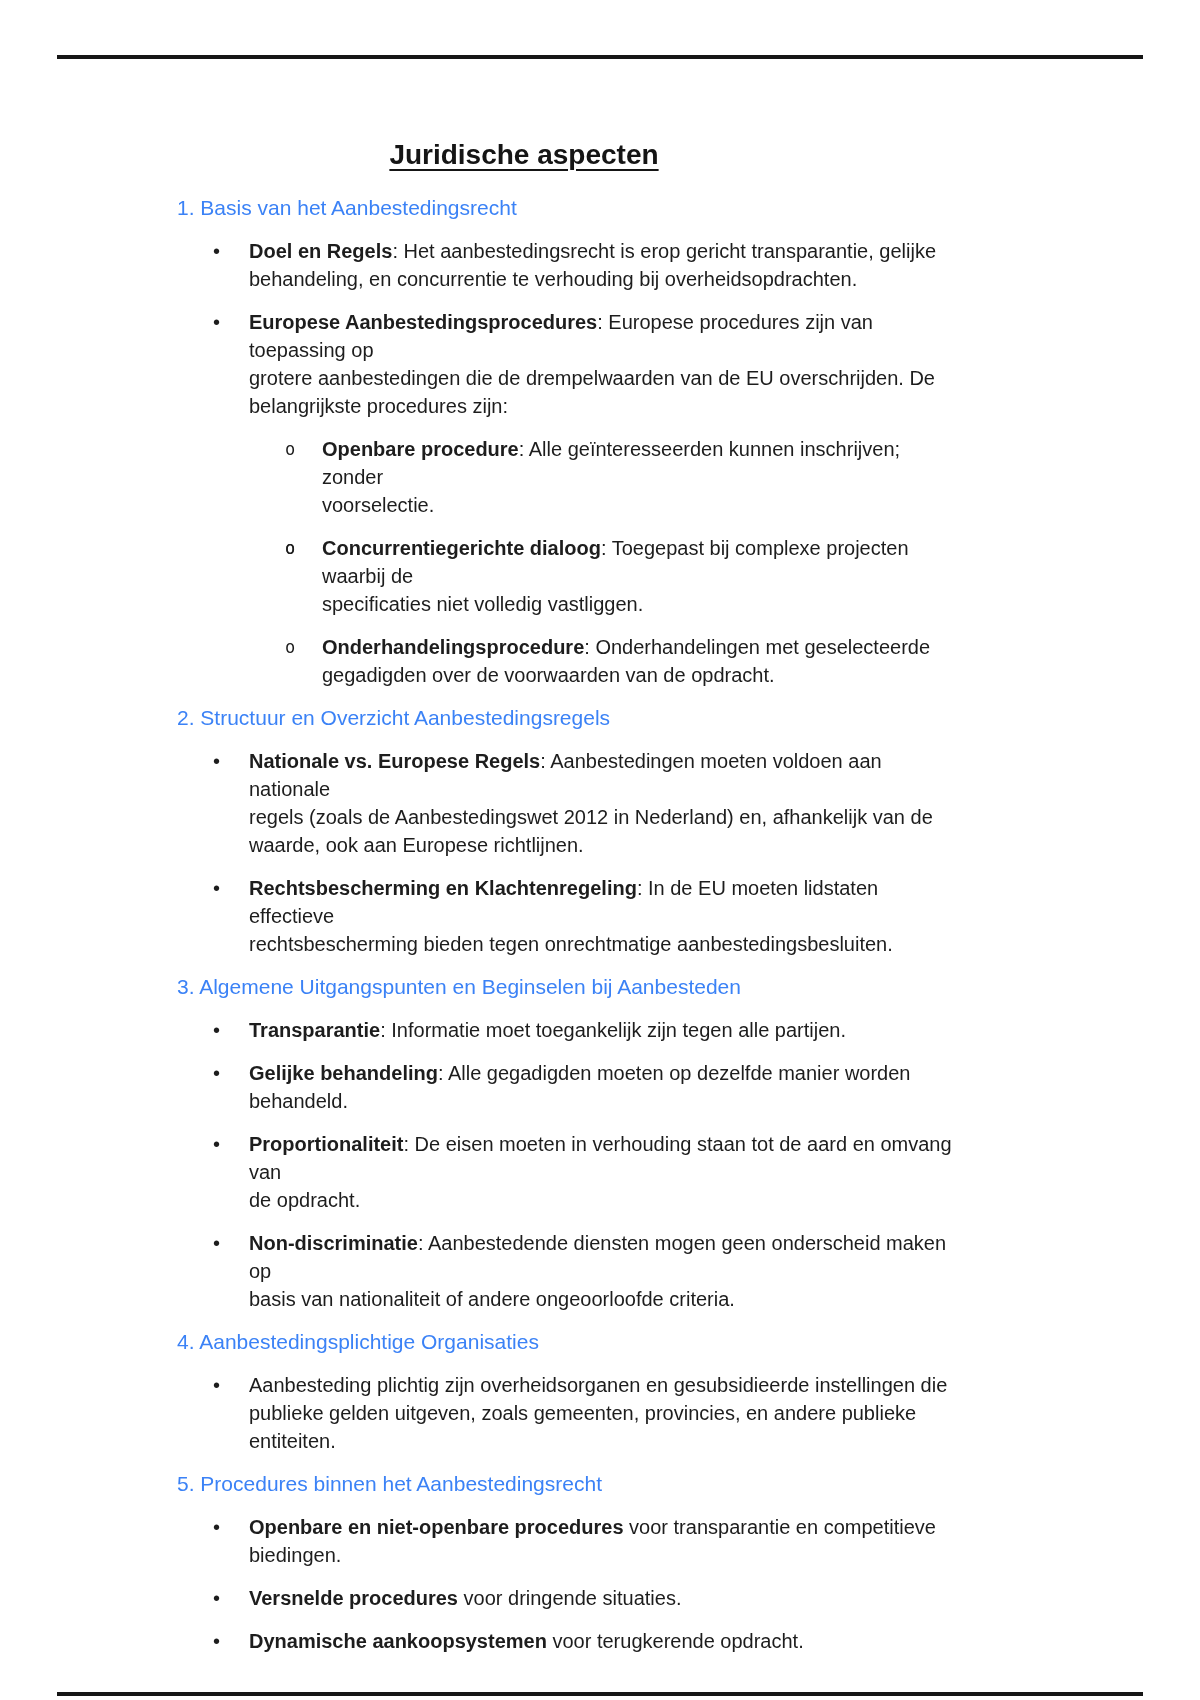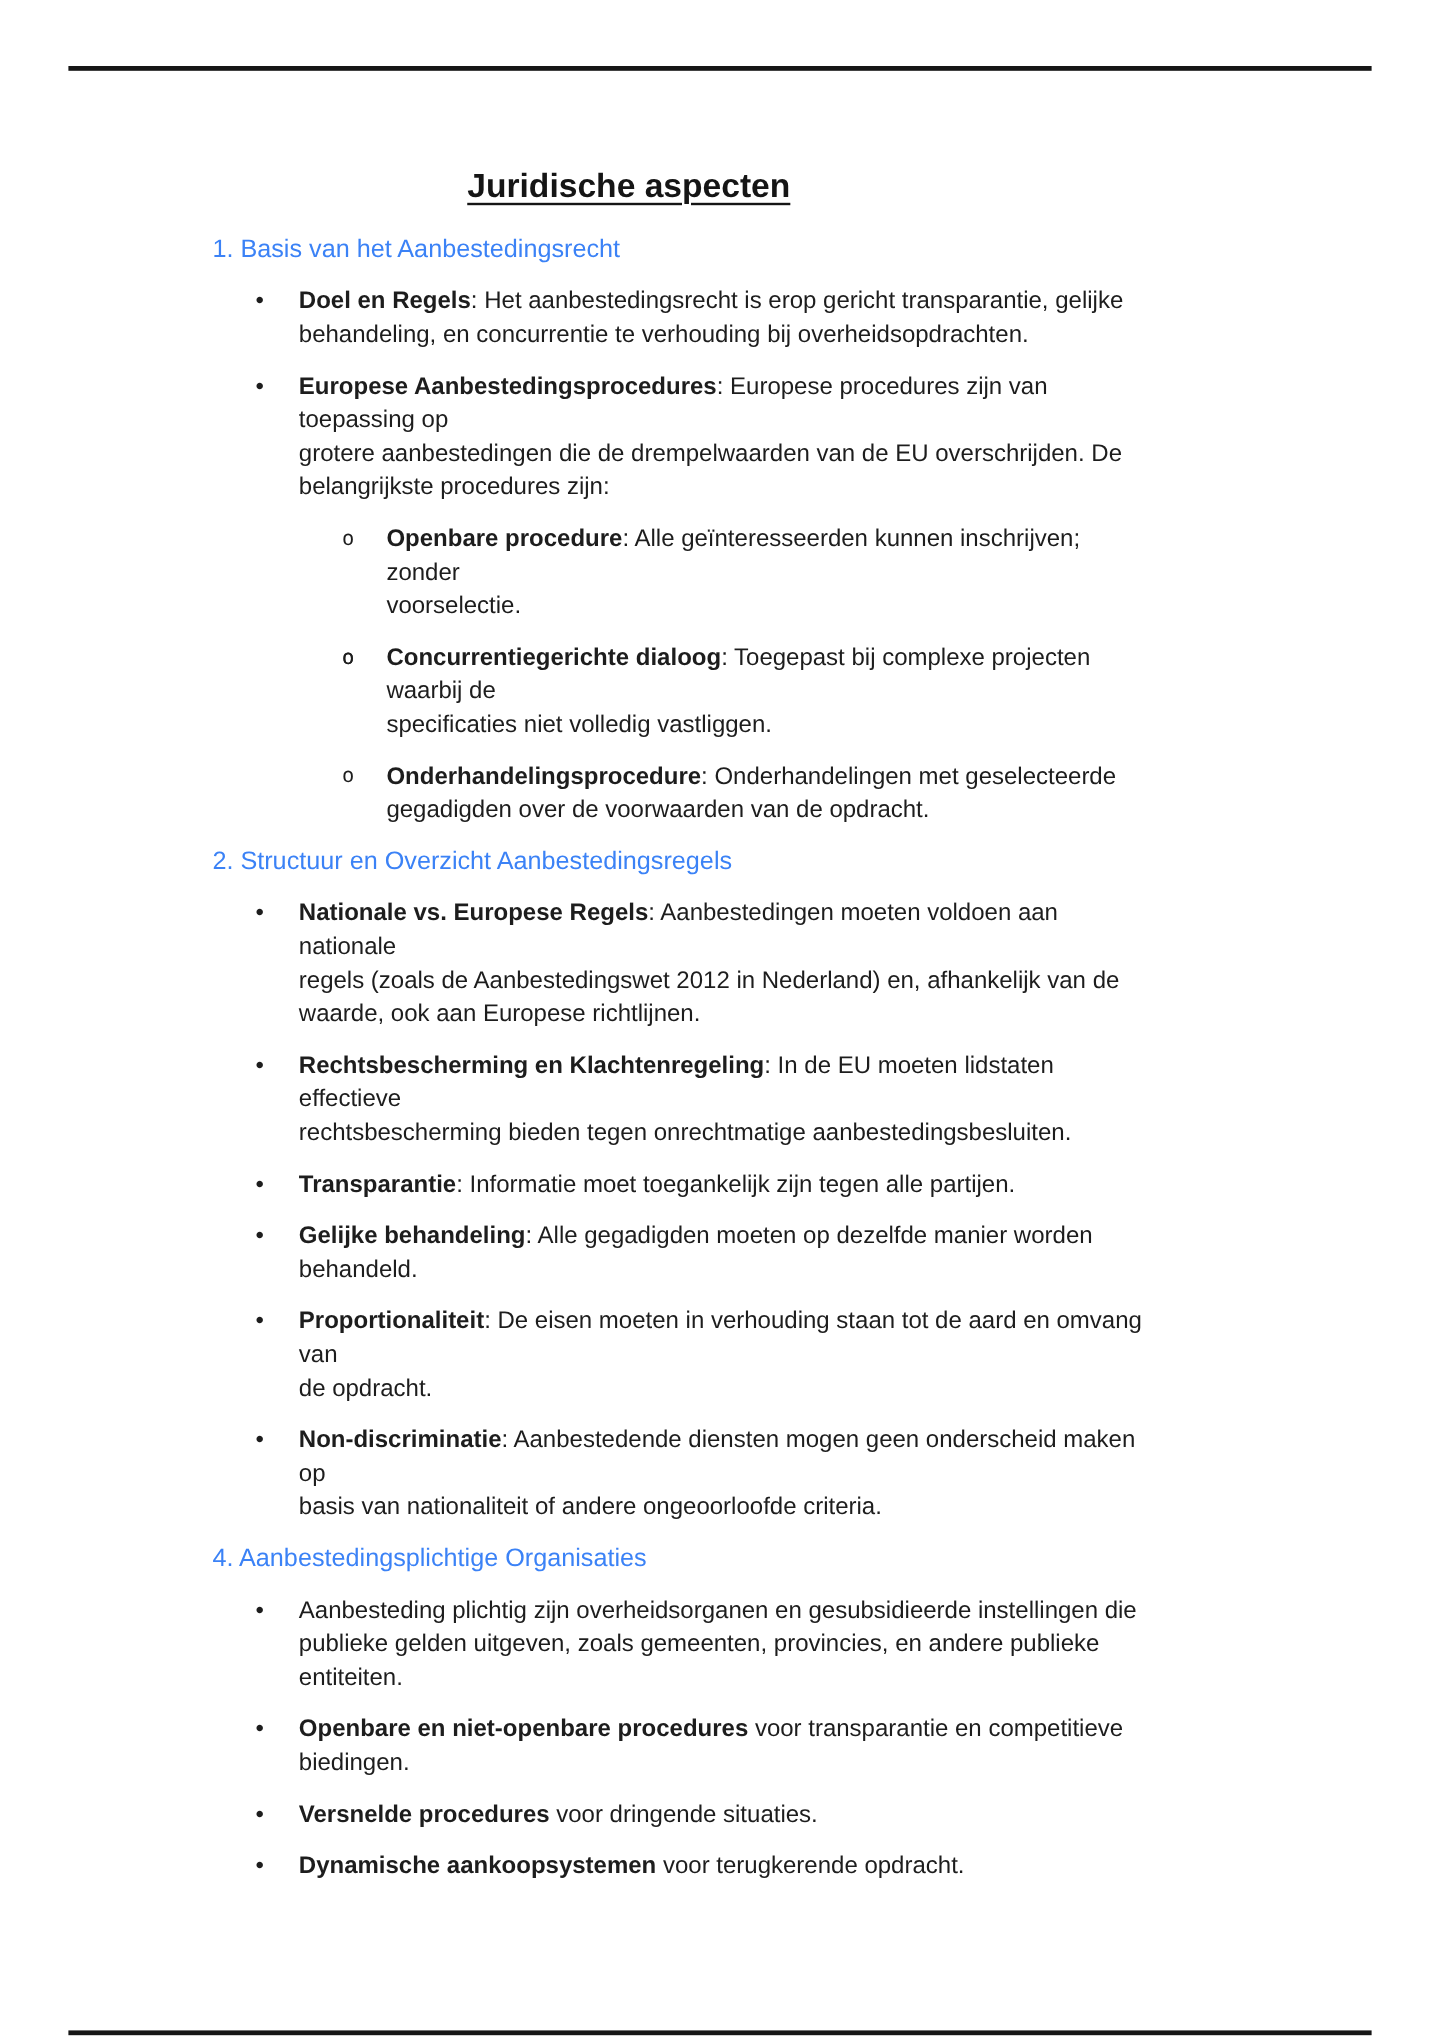--- a/index.html
+++ b/index.html
@@ -113,20 +113,21 @@
 regels (zoals de Aanbestedingswet 2012 in Nederland) en, afhankelijk van de
 waarde, ook aan Europese richtlijnen.</span></p>
     </div>
 
   <div class="para l1">
       <span class="marker">•</span>
       <p class="txt"><b>Rechtsbescherming en Klachtenregeling</b><span>: In de EU moeten lidstaten effectieve
 rechtsbescherming bieden tegen onrechtmatige aanbestedingsbesluiten.</span></p>
     </div>
 
+  <div class="heading">3. Algemene Uitgangspunten en Beginselen bij Aanbesteden</div>
 
   <div class="para l1">
       <span class="marker">•</span>
       <p class="txt"><b>Transparantie</b><span>: Informatie moet toegankelijk zijn tegen alle partijen.</span></p>
     </div>
 
   <div class="para l1">
       <span class="marker">•</span>
       <p class="txt"><b>Gelijke behandeling</b><span>: Alle gegadigden moeten op dezelfde manier worden
 behandeld.</span></p>
@@ -146,20 +147,21 @@
 
   <div class="heading">4. Aanbestedingsplichtige Organisaties</div>
 
   <div class="para l1">
       <span class="marker">•</span>
       <p class="txt"><span>Aanbesteding plichtig zijn overheidsorganen en gesubsidieerde instellingen die
 publieke gelden uitgeven, zoals gemeenten, provincies, en andere publieke
 entiteiten.</span></p>
     </div>
 
+  <div class="heading">5. Procedures binnen het Aanbestedingsrecht</div>
 
   <div class="para l1">
       <span class="marker">•</span>
       <p class="txt"><b>Openbare en niet-openbare procedures</b><span> voor transparantie en competitieve
 biedingen.</span></p>
     </div>
 
   <div class="para l1">
       <span class="marker">•</span>
       <p class="txt"><b>Versnelde procedures</b><span> voor dringende situaties.</span></p>

